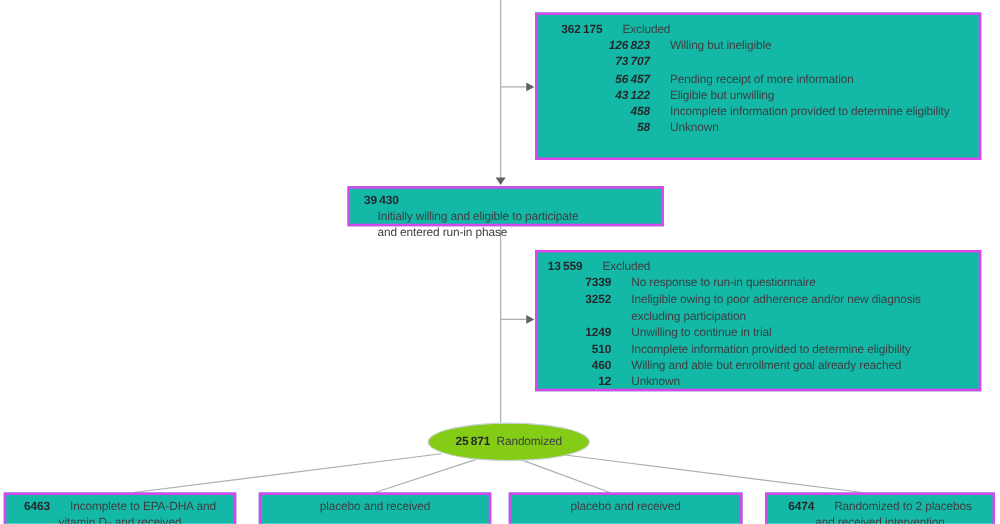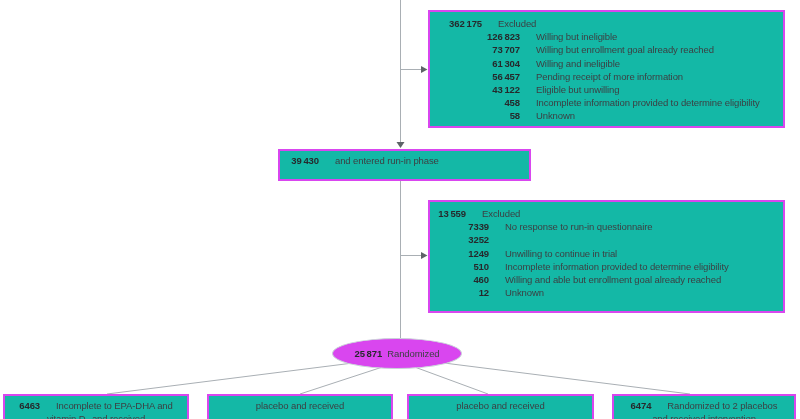--- a/index.html
+++ b/index.html
@@ -6,27 +6,27 @@
   body{position:relative;font-family:"Liberation Sans","DejaVu Sans",sans-serif;font-size:9.5px;letter-spacing:-0.1px;color:#3c4043;}
   .connectors{position:absolute;left:0;top:0;width:800px;height:419px;pointer-events:none;}
   .box{position:absolute;background:#14b8a6;border:2px solid #d946ef;box-sizing:border-box;}
   .num{font-weight:bold;color:#26292c;text-align:right;flex:none;}
   .txt{margin-left:16px;}
   .row{display:flex;line-height:13.2px;}
   .excl{left:428px;width:357px;padding:5px 4px 0 6px;}
   #excl1{top:10px;height:118px;}
   #excl2{top:200px;height:113px;}
   #excl1 .lvl0 .num{width:46px;}
-  #excl1 .lvl1 .num{width:84px;}
+  #excl1 .lvl1 .num{width:84px;font-style:italic;}
   #excl2 .lvl0 .num{width:30px;}
   #excl2 .lvl1 .num{width:53px;}
-  #runin{left:278px;top:149px;width:253px;height:32px;padding:3px 4px 0 6px;display:flex;line-height:13.2px;}
+  #runin{left:278px;top:149px;width:253px;height:32px;padding:3px 4px 0 6px;display:flex;line-height:13.2px;flex-direction:column;}
   #runin .num{width:33px;}
   .line{display:block;}
-  .ellipse{position:absolute;left:332px;top:338px;width:130px;height:31px;background:#d946ef;border:1px solid #c9d2d8;border-radius:50%;box-sizing:border-box;display:flex;align-items:center;justify-content:center;line-height:31px;}
+  .ellipse{position:absolute;left:342px;top:338px;width:130px;height:31px;background:#84cc16;border:1px solid #c9d2d8;border-radius:50%;box-sizing:border-box;display:flex;align-items:center;justify-content:center;line-height:31px;}
   .ellipse .num{margin-right:5px;}
   .arm{top:394px;height:46px;text-align:center;padding-top:4px;line-height:12.5px;}
   .arm .num{display:inline;margin-right:16px;}
   #arm1{left:3px;width:186px;}
   #arm2{left:207px;width:186px;}
   #arm3{left:407px;width:187px;}
   #arm4{left:612px;width:184px;}
 </style>
 </head>
 <body>
@@ -53,25 +53,20 @@
   <div class="row lvl0">
       <span class="num">362 175</span>
       <span class="txt">Excluded</span>
     </div>
   <div class="row lvl1">
       <span class="num">126 823</span>
       <span class="txt">Willing but ineligible</span>
     </div>
   <div class="row lvl1">
       <span class="num">73 707</span>
-      <span class="txt">Willing but enrollment goal already reached</span>
-    </div>
-  <div class="row lvl1">
-      <span class="num">61 304</span>
-      <span class="txt">Willing and ineligible</span>
     </div>
   <div class="row lvl1">
       <span class="num">56 457</span>
       <span class="txt">Pending receipt of more information</span>
     </div>
   <div class="row lvl1">
       <span class="num">43 122</span>
       <span class="txt">Eligible but unwilling</span>
     </div>
   <div class="row lvl1">
@@ -80,35 +75,40 @@
     </div>
   <div class="row lvl1">
       <span class="num">58</span>
       <span class="txt">Unknown</span>
     </div>
 </div>
 
 <div class="box" id="runin">
   <span class="num">39 430</span>
   <span class="txt">
+    <span class="line">Initially willing and eligible to participate</span>
     <span class="line">and entered run-in phase</span>
   </span>
 </div>
 
 <div class="box excl" id="excl2">
   <div class="row lvl0">
       <span class="num">13 559</span>
       <span class="txt">Excluded</span>
     </div>
   <div class="row lvl1">
       <span class="num">7339</span>
       <span class="txt">No response to run-in questionnaire</span>
     </div>
   <div class="row lvl1">
       <span class="num">3252</span>
+      <span class="txt">
+        <span class="line">Ineligible owing to poor adherence and/or new diagnosis</span>
+        <span class="line">excluding participation</span>
+      </span>
     </div>
   <div class="row lvl1">
       <span class="num">1249</span>
       <span class="txt">Unwilling to continue in trial</span>
     </div>
   <div class="row lvl1">
       <span class="num">510</span>
       <span class="txt">Incomplete information provided to determine eligibility</span>
     </div>
   <div class="row lvl1">

